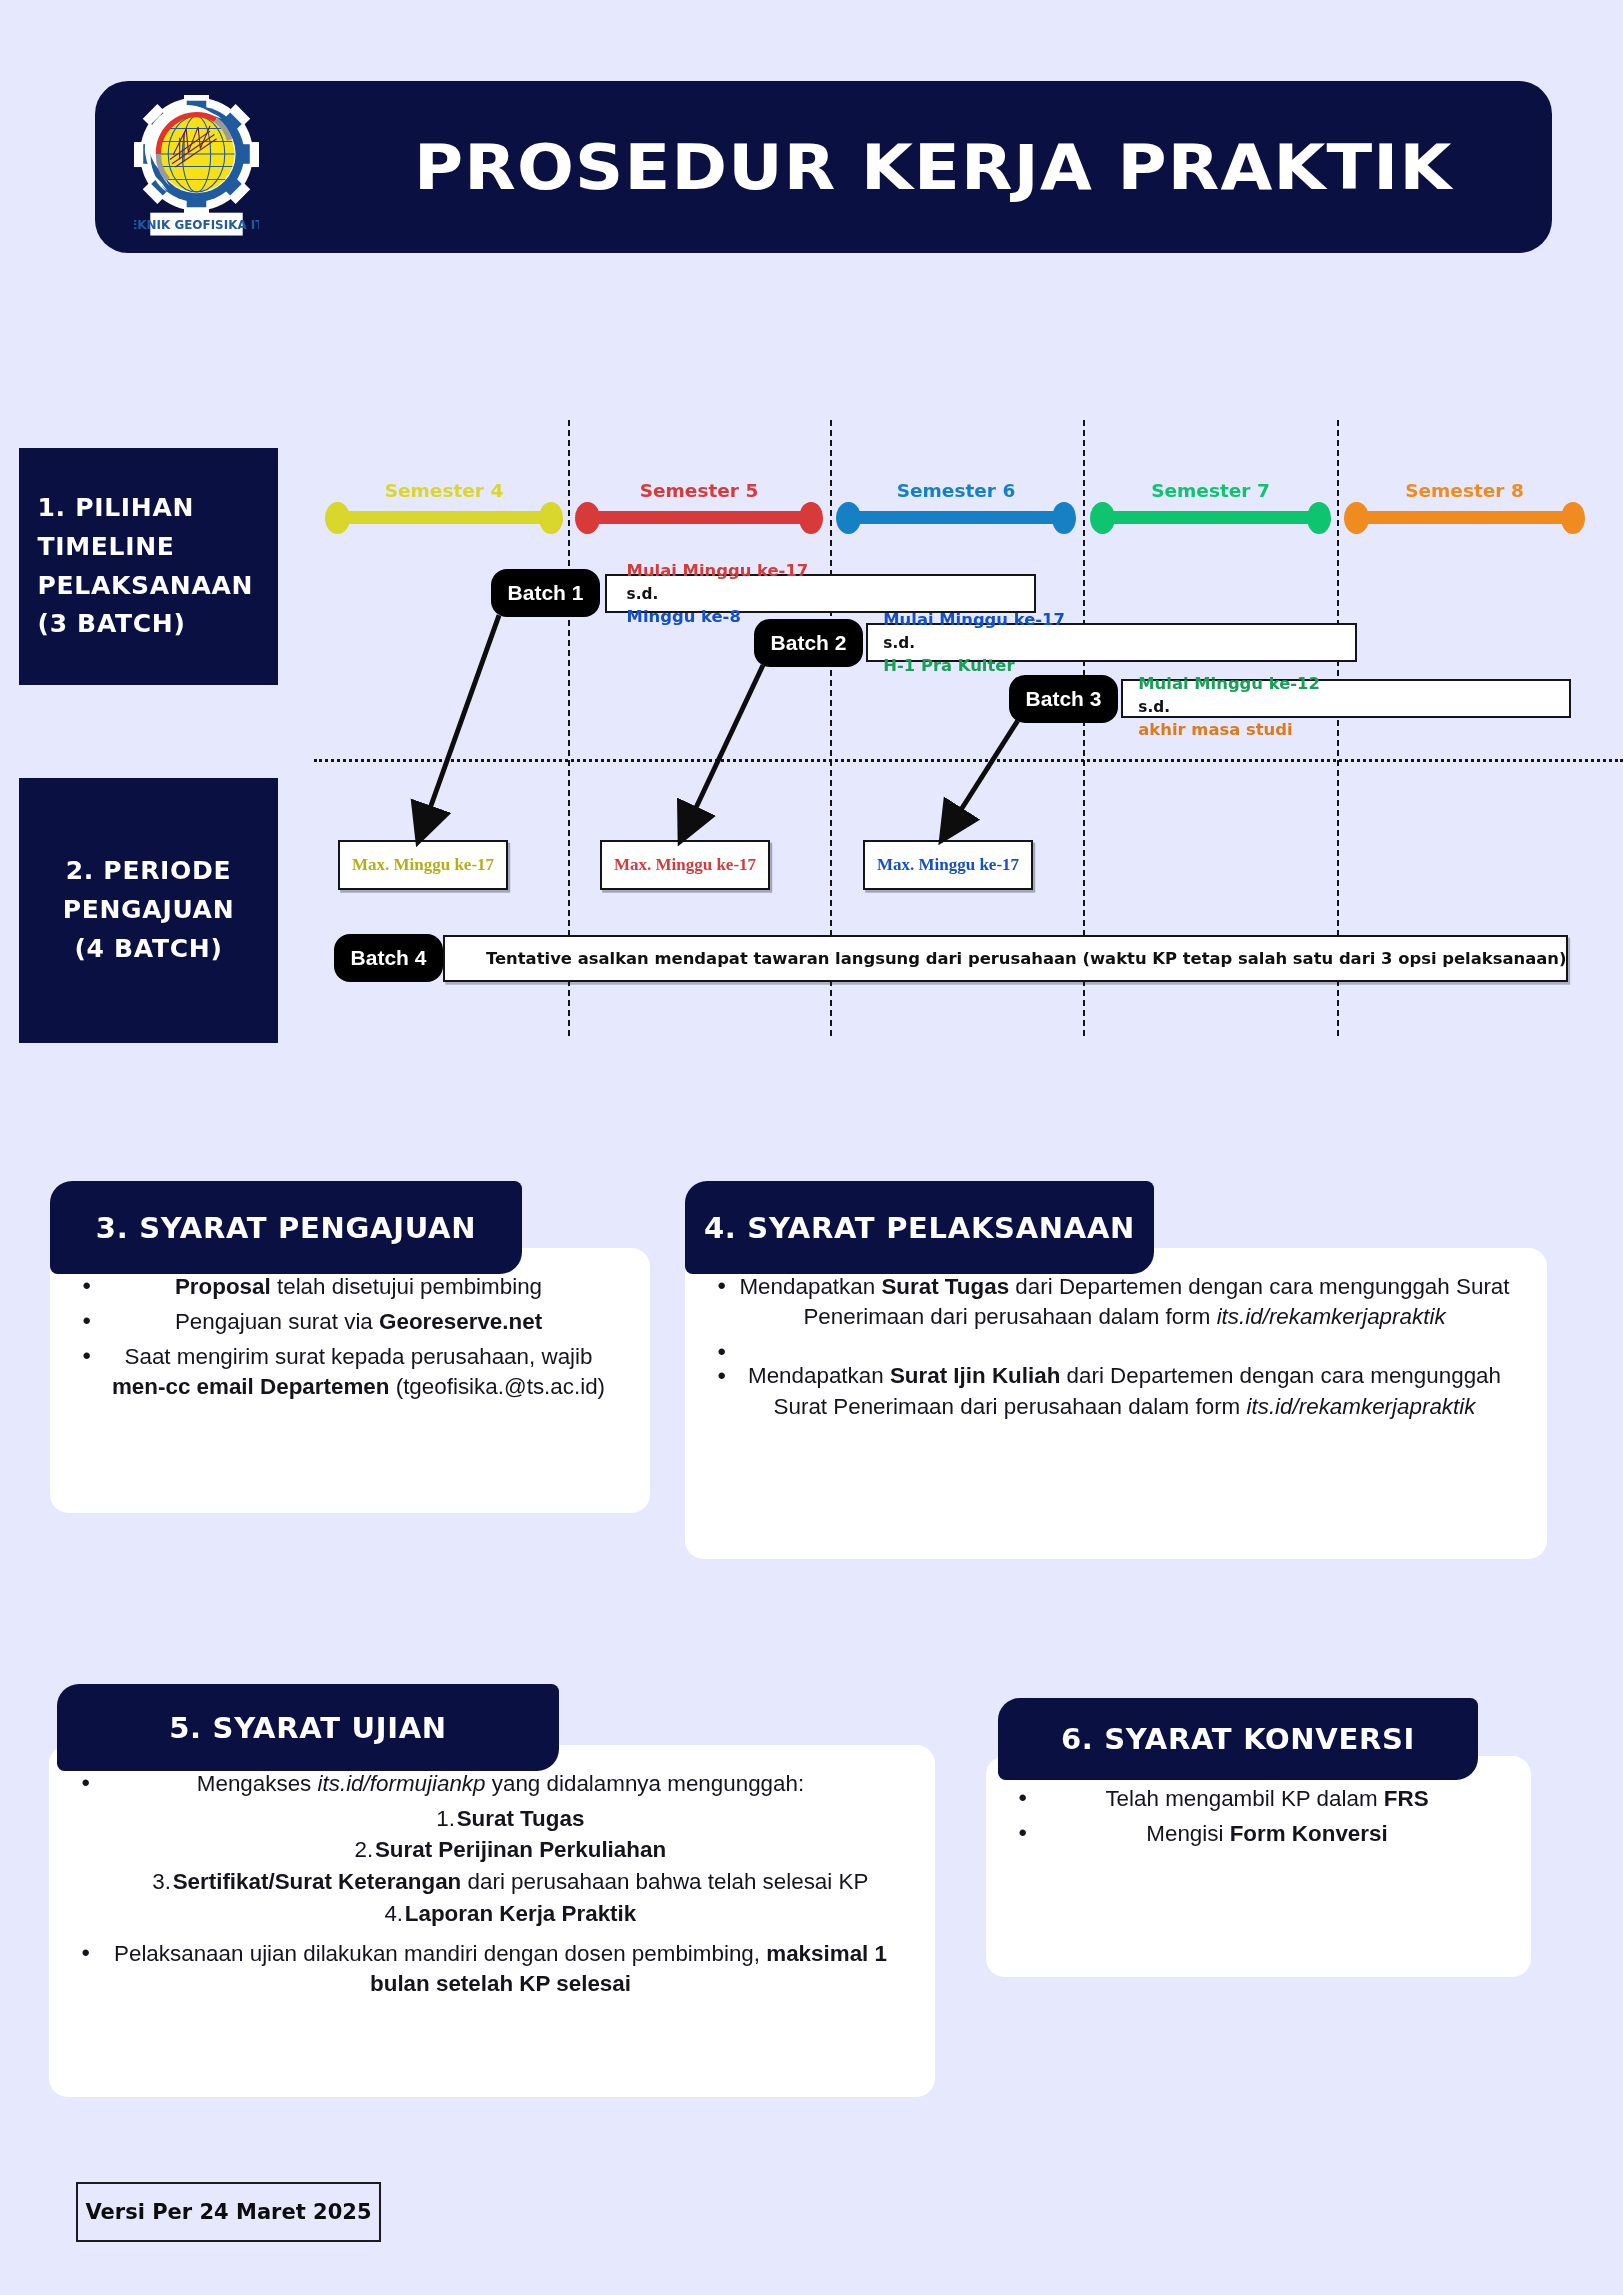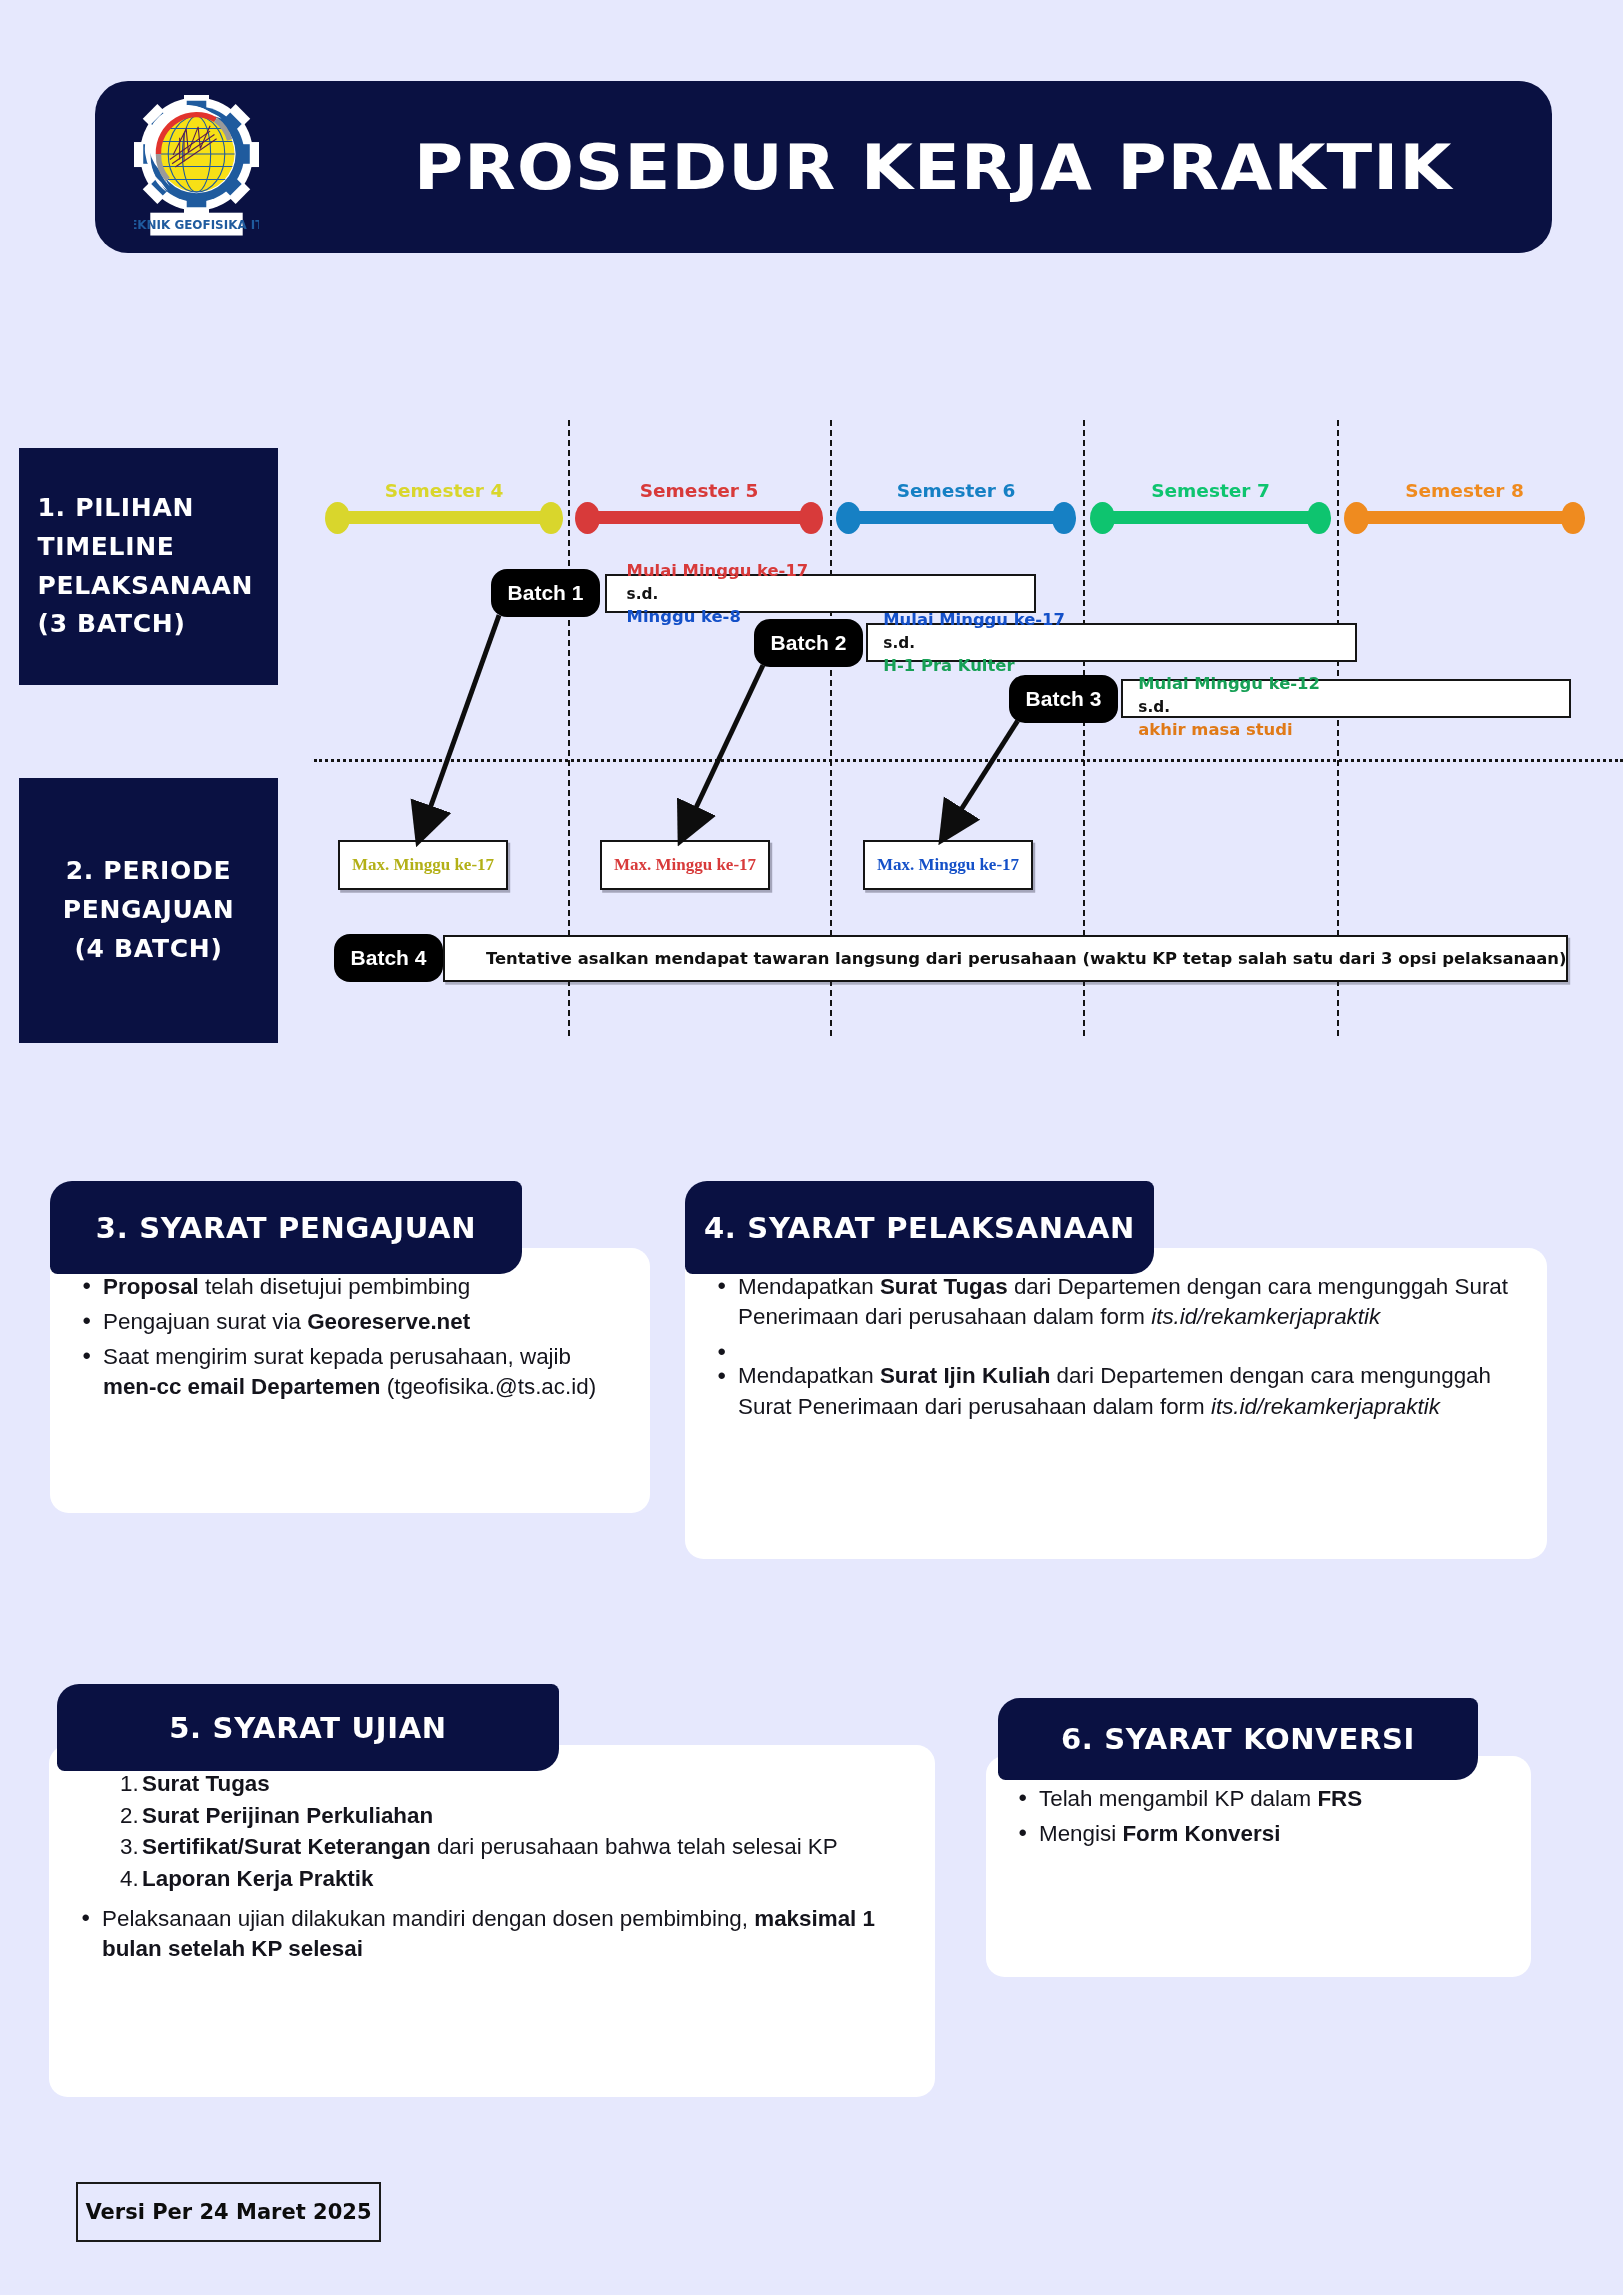--- a/index.html
+++ b/index.html
@@ -155,20 +155,21 @@
     display: flex; align-items: center; justify-content: center;
     border-radius: 22px 7.6px 22px 7.6px;
     z-index: 3;
   }
   .sec-body {
     position: absolute;
     background: #ffffff;
     border-radius: 18.5px;
     z-index: 2;
     padding: 24px 36px 22px 28px;
+    text-align: center;
   }
   .sec-body ul { list-style: none; }
   .sec-body li {
     position: relative;
     padding-left: 25px;
     font-size: 22.4px;
     line-height: 1.36;
     color: #14141c;
     margin-bottom: 4.4px;
     font-family: "Liberation Sans", sans-serif;
@@ -376,20 +377,21 @@
     <ul>
       <li>Mendapatkan <b>Surat Tugas</b> dari Departemen dengan cara mengunggah Surat Penerimaan dari perusahaan dalam form <i>its.id/rekamkerjapraktik</i></li>
       <li class="spacer" style="height:19.6px;list-style:none"></li>
       <li>Mendapatkan <b>Surat Ijin Kuliah</b> dari Departemen dengan cara mengunggah Surat Penerimaan dari perusahaan dalam form <i>its.id/rekamkerjapraktik</i></li>
     </ul>
   </div>
 
   <div class="sec-head" style="left:57px; top:1684px; width:502px; height:87px;">5. SYARAT UJIAN</div>
   <div class="sec-body" id="body5" style="left:49px; top:1745px; width:886px; height:352px;">
     <ul>
+      <li>Mengakses <i>its.id/formujiankp</i> yang didalamnya mengunggah:</li>
       <li class="sub">
         <span class="num">1.</span><span><b>Surat Tugas</b></span>
       </li>
       <li class="sub">
         <span class="num">2.</span><span><b>Surat Perijinan Perkuliahan</b></span>
       </li>
       <li class="sub">
         <span class="num">3.</span><span><b>Sertifikat/Surat Keterangan</b> dari perusahaan bahwa telah selesai KP</span>
       </li>
       <li class="sub">

